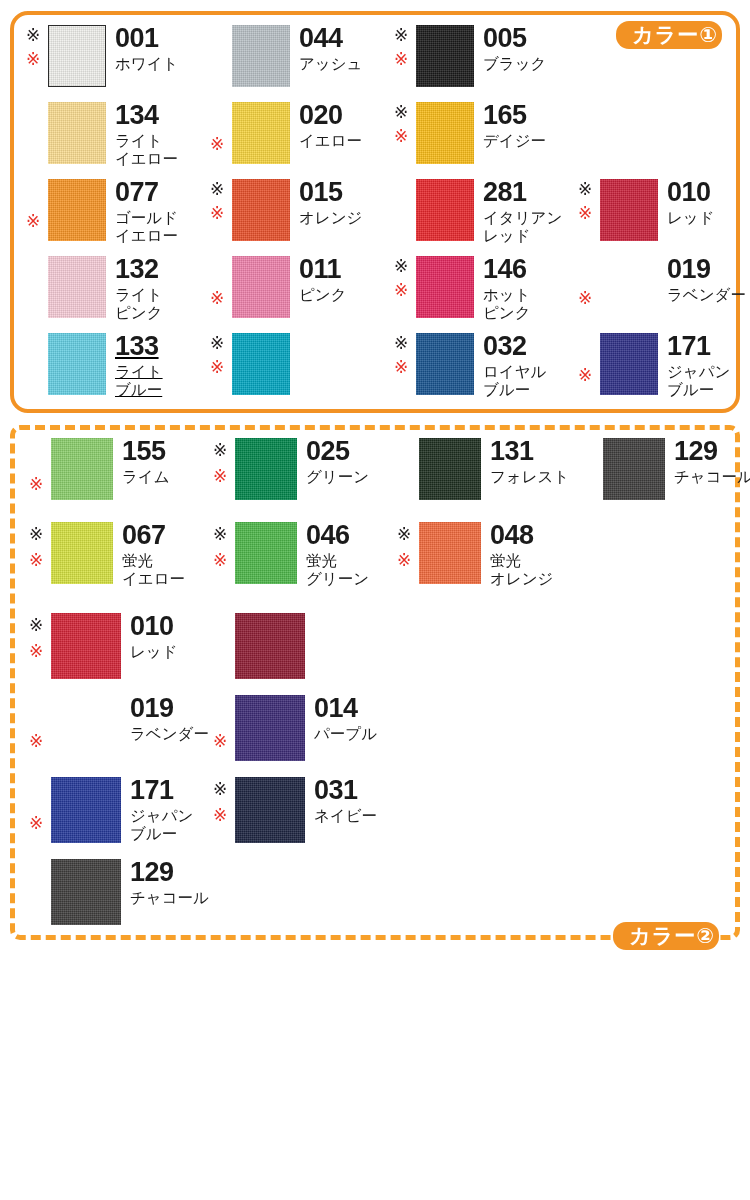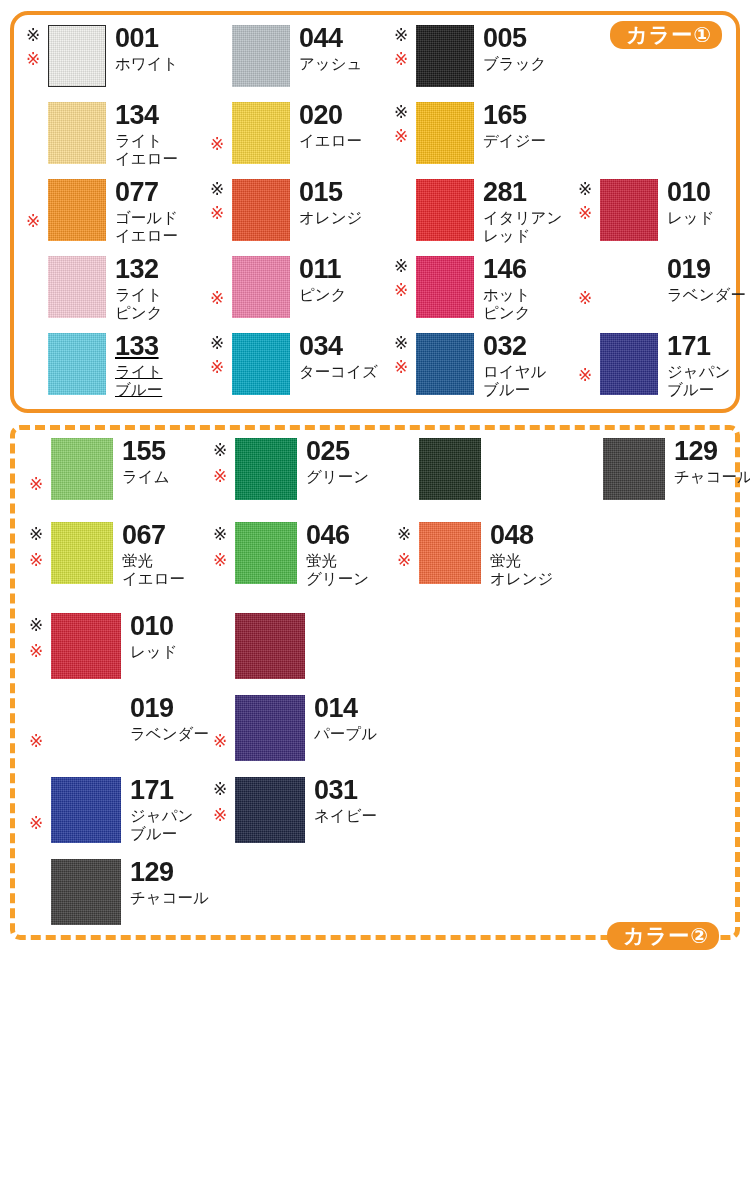--- a/index.html
+++ b/index.html
@@ -30,21 +30,21 @@
   .badge {
     position: absolute;
     background: #f29224;
     color: #ffffff;
     border-radius: 13px;
     font-size: 21px;
     font-weight: bold;
     letter-spacing: 1px;
     line-height: 26px;
     height: 28px;
-    padding: 0 10px 0 16px;
+    padding: 0 4px 0 16px;
     white-space: nowrap;
     display: flex;
     align-items: center;
   }
   .badge-1 { right: 14px; top: 6px; }
   .badge-2 { right: 16px; bottom: -15px; }
 
   
   .rows { position: absolute; left: 0; top: 0; }
 
@@ -285,26 +285,20 @@
               <div>ブルー</div>
             </div>
           </div>
         </div>
         <div class="cell" style="left: 196px; top: 318px;">
           <div class="marks">
             <span class="mk mk-black" style="top: 2px;">※</span>
             <span class="mk mk-red" style="top: 26px;">※</span>
           </div>
           <div class="swatch" style="width: 58px; height: 62px; background: repeating-linear-gradient(0deg, rgba(255, 255, 255, 0.1) 0px, rgba(255, 255, 255, 0.1) 1px, rgba(0, 0, 0, 0.06) 1px, rgba(0, 0, 0, 0.06) 2px), repeating-linear-gradient(90deg, rgba(255, 255, 255, 0.09) 0px, rgba(255, 255, 255, 0.09) 1px, rgba(0, 0, 0, 0.07) 1px, rgba(0, 0, 0, 0.07) 2px), rgb(0, 165, 192);"></div>
-          <div class="lab">
-            <div class="code">034</div>
-            <div class="nm">
-              <div>ターコイズ</div>
-            </div>
-          </div>
         </div>
         <div class="cell" style="left: 380px; top: 318px;">
           <div class="marks">
             <span class="mk mk-black" style="top: 2px;">※</span>
             <span class="mk mk-red" style="top: 26px;">※</span>
           </div>
           <div class="swatch" style="width: 58px; height: 62px; background: repeating-linear-gradient(0deg, rgba(255, 255, 255, 0.1) 0px, rgba(255, 255, 255, 0.1) 1px, rgba(0, 0, 0, 0.06) 1px, rgba(0, 0, 0, 0.06) 2px), repeating-linear-gradient(90deg, rgba(255, 255, 255, 0.09) 0px, rgba(255, 255, 255, 0.09) 1px, rgba(0, 0, 0, 0.07) 1px, rgba(0, 0, 0, 0.07) 2px), rgb(23, 83, 143);"></div>
           <div class="lab">
             <div class="code">032</div>
             <div class="nm">
@@ -353,20 +347,26 @@
           <div class="lab">
             <div class="code">025</div>
             <div class="nm">
               <div>グリーン</div>
             </div>
           </div>
         </div>
         <div class="cell" style="left: 382px; top: 8px;">
           <div class="marks"></div>
           <div class="swatch" style="width: 62px; height: 62px; background: repeating-linear-gradient(0deg, rgba(255, 255, 255, 0.1) 0px, rgba(255, 255, 255, 0.1) 1px, rgba(0, 0, 0, 0.06) 1px, rgba(0, 0, 0, 0.06) 2px), repeating-linear-gradient(90deg, rgba(255, 255, 255, 0.09) 0px, rgba(255, 255, 255, 0.09) 1px, rgba(0, 0, 0, 0.07) 1px, rgba(0, 0, 0, 0.07) 2px), rgb(29, 46, 31);"></div>
+          <div class="lab">
+            <div class="code">131</div>
+            <div class="nm">
+              <div>フォレスト</div>
+            </div>
+          </div>
         </div>
         <div class="cell" style="left: 566px; top: 8px;">
           <div class="marks"></div>
           <div class="swatch" style="width: 62px; height: 62px; background: repeating-linear-gradient(0deg, rgba(255, 255, 255, 0.1) 0px, rgba(255, 255, 255, 0.1) 1px, rgba(0, 0, 0, 0.06) 1px, rgba(0, 0, 0, 0.06) 2px), repeating-linear-gradient(90deg, rgba(255, 255, 255, 0.09) 0px, rgba(255, 255, 255, 0.09) 1px, rgba(0, 0, 0, 0.07) 1px, rgba(0, 0, 0, 0.07) 2px), rgb(62, 61, 60);"></div>
           <div class="lab">
             <div class="code">129</div>
             <div class="nm">
               <div>チャコール</div>
             </div>
           </div>

